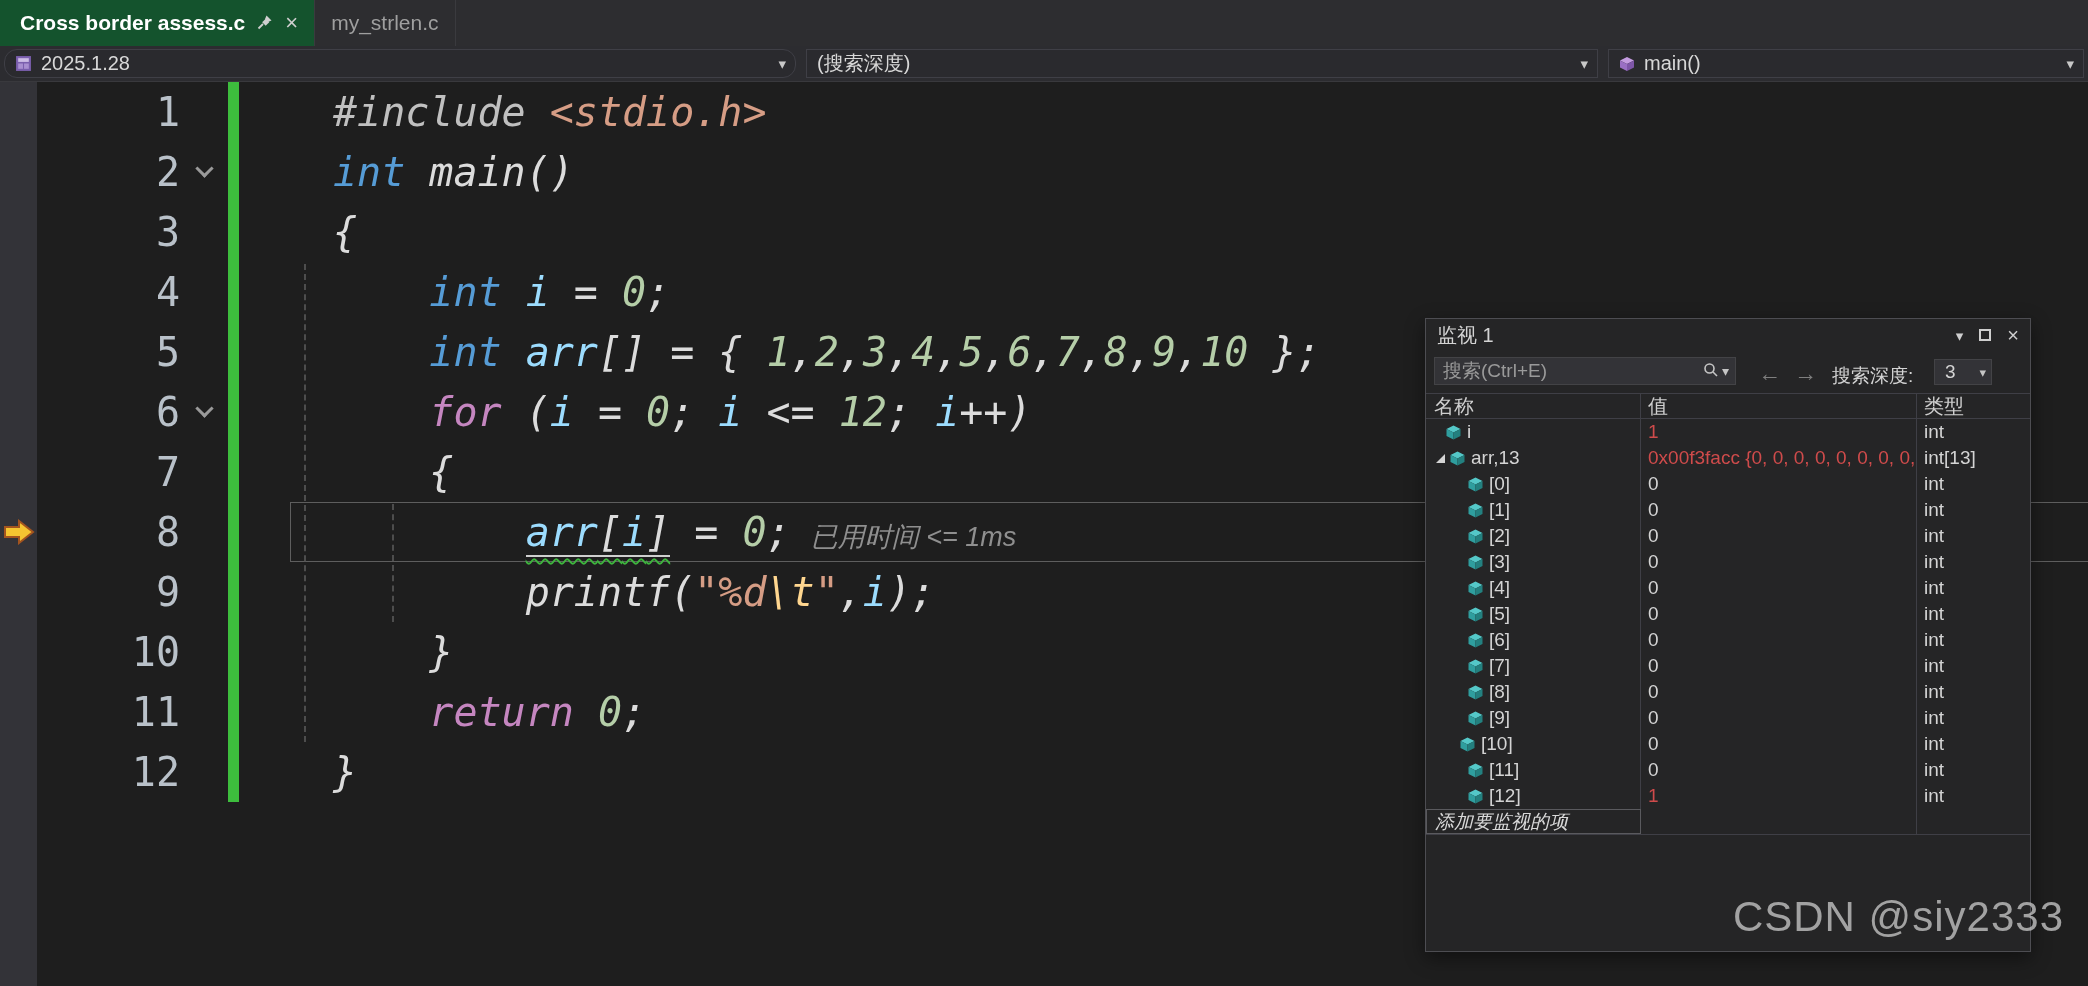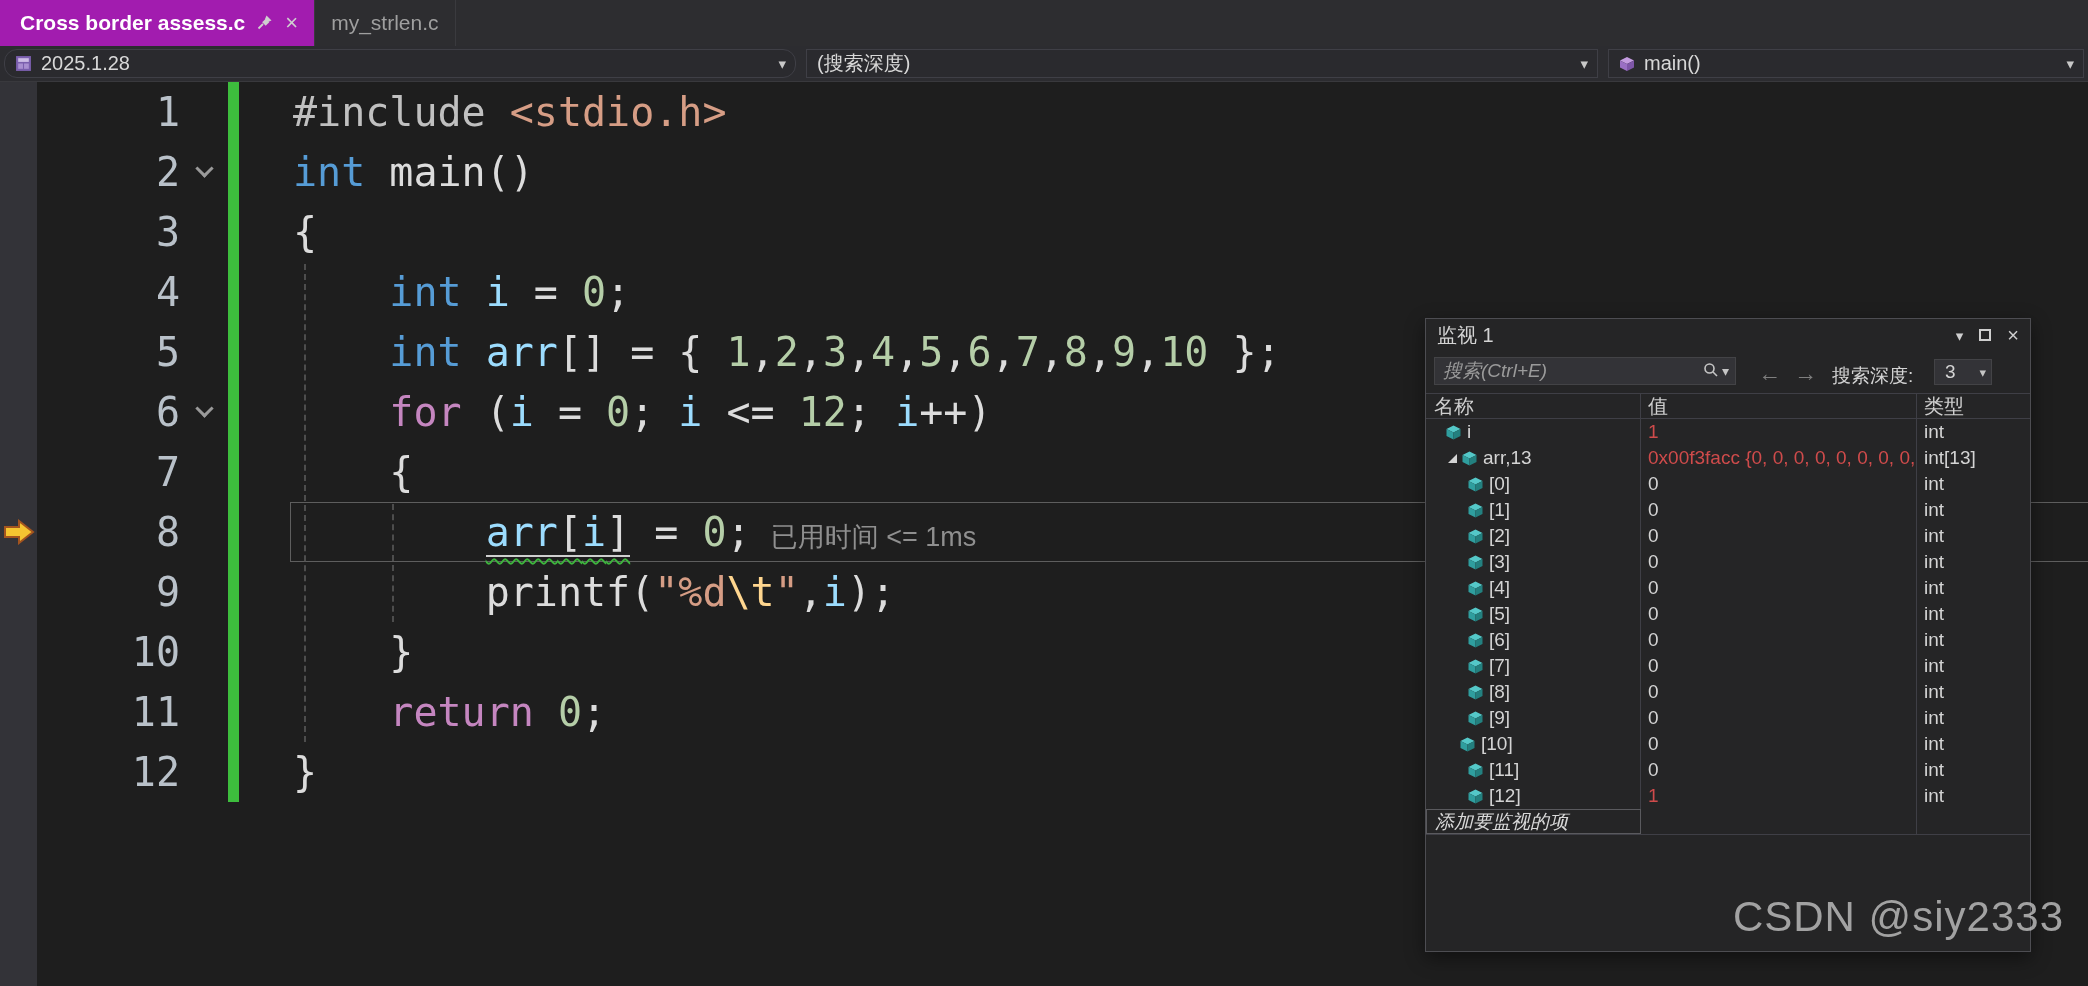--- a/index.html
+++ b/index.html
@@ -5,21 +5,21 @@
   * { box-sizing: border-box; }
   html,body { margin:0; padding:0; }
   body {
     width:2088px; height:986px; position:relative; overflow:hidden;
     background:#1e1e1e; font-family:"Liberation Sans", sans-serif;
   }
 
   
   .tabbar { position:absolute; top:0; left:0; right:0; height:46px; background:#2d2d30; display:flex; align-items:stretch; z-index:5; }
   .tab { display:flex; align-items:center; gap:12px; padding:0 16px; font-size:21px; cursor:default; }
-  .tab.active { background:#a21caf; color:#ffffff; font-weight:bold;padding-left:20px; }
+  .tab.active { background:#14532d; color:#ffffff; font-weight:bold;padding-left:20px; }
   .tab.inactive { color:#9f9f9f; border:1px solid #3a3a3e; border-top:none; border-bottom:none; background:#2d2d30; }
   .tab .close { font-size:22px; color:#cfcfcf; font-weight:normal; }
 
   
   .navbar { position:absolute; top:46px; left:0; right:0; height:36px; background:#2c2c30; border-bottom:1px solid #39393d; z-index:5; }
   .combo { position:absolute; top:3px; height:29px; display:flex; align-items:center; border:1px solid #3f3f46; background:#2a2a2e; color:#d8d8d8; font-size:20px; padding:0 30px 0 10px; }
   #combo-project { left:4px; width:792px;border-radius:13px; }
   #combo-scope { left:806px; width:792px; }
   #combo-function { left:1608px; width:476px; }
   .combo .caret { position:absolute; right:9px; color:#c8c8c8; font-size:15px; }
@@ -35,21 +35,21 @@
   .cur-line-box { position:absolute; left:290px; right:0; top:420px; height:60px;
     border-top:1px solid #5e5e5e; border-bottom:1px solid #5e5e5e; border-left:1px solid #5e5e5e; z-index:0; }
   .exec-arrow { position:absolute; left:3px; top:437px; z-index:3; }
 
   .lines { position:relative; z-index:1; }
   .code-line { height:60px; display:flex; align-items:center; }
   .ln { margin-left:37px; width:143px; flex:0 0 auto; text-align:right;
     color:#b9c1c9; font-family:"DejaVu Sans Mono", monospace; font-size:40px; }
   .fold { width:48px; flex:0 0 auto; display:flex; align-items:center; justify-content:center; }
   .chev { width:13px; height:13px; border-right:3px solid #9a9a9a; border-bottom:3px solid #9a9a9a; transform:rotate(45deg); margin-top:-7px; }
-  .code { margin-left:65px; font-family:"DejaVu Sans Mono", monospace; font-size:40px; white-space:pre; }
+  .code { margin-left:105px; font-family:"DejaVu Sans Mono", monospace; font-size:40px; white-space:pre;font-style:italic; }
 
   .tk-kw  { color:#569cd6; }
   .tk-ctrl{ color:#c586c0; }
   .tk-num { color:#b5cea8; }
   .tk-str { color:#d69d85; }
   .tk-esc { color:#ffd68f; }
   .tk-var { color:#9cdcfe; }
   .tk-fn  { color:#dcdcdc; }
   .tk-pl  { color:#dcdcdc; }
   .tk-pp  { color:#c0c0c0; }
@@ -64,21 +64,21 @@
     z-index:10; color:#d4d4d4; font-size:20px; }
   .w-title { height:32px; display:flex; align-items:center; padding:0 11px; }
   .w-title .grow { flex:1; }
   .w-btn { margin-left:16px; color:#cfcfcf; font-size:15px; line-height:1; }
   .w-float { width:12px; height:12px; border:2px solid #cfcfcf; display:inline-block; margin-left:16px; }
   .w-close { font-size:20px; }
 
   .w-search { position:relative; height:42px; }
   .w-input { position:absolute; left:8px; top:6px; width:302px; height:28px; background:#333337; border:1px solid #434346;
     display:flex; align-items:center; padding:0 6px 0 8px; }
-  .w-input .ph { color:#9a9a9a; flex:1; font-size:19px;font-style:italic; }
+  .w-input .ph { color:#9a9a9a; flex:1; font-size:19px; }
   .w-input .caret { color:#c5c5c5; font-size:14px; margin-left:3px; }
   .nav-arrow { position:absolute; top:9px; color:#7f7f7f; font-size:23px; }
   #arrow-back { left:332px; }
   #arrow-fwd { left:368px; }
   .depth-label { position:absolute; left:406px; top:12px; font-size:19px; color:#d4d4d4; white-space:nowrap; }
   .depth-combo { position:absolute; left:508px; top:8px; width:58px; height:26px; background:#333337; border:1px solid #434346;
     display:flex; align-items:center; padding-left:10px; font-size:19px; }
   .depth-combo .caret { position:absolute; right:5px; color:#c5c5c5; font-size:13px; }
 
   .w-grid-head { height:26px; display:flex; align-items:center; border-top:1px solid #3f3f46; border-bottom:1px solid #3f3f46; color:#cfcfcf; }
@@ -266,21 +266,21 @@
               <polygon points="0.5,4 7.5,7.5 7.5,14.5 0.5,11" fill="#2f9e9e"></polygon>
               <polygon points="14.5,4 7.5,7.5 7.5,14.5 14.5,11" fill="#23807f"></polygon>
             </svg>
           </span>
           <span>i</span>
         </div>
         <div class="col-value changed">1</div>
         <div class="col-type">int</div>
       </div>
       <div class="w-row">
-        <div class="col-name" style="padding-left: 22px;">
+        <div class="col-name" style="padding-left: 10px;">
           <span class="tri"></span>
           <span class="w-icon">
             <svg width="15" height="15" viewBox="0 0 15 15">
               <polygon points="7.5,0.5 14.5,4 7.5,7.5 0.5,4" fill="#54c8c8"></polygon>
               <polygon points="0.5,4 7.5,7.5 7.5,14.5 0.5,11" fill="#2f9e9e"></polygon>
               <polygon points="14.5,4 7.5,7.5 7.5,14.5 14.5,11" fill="#23807f"></polygon>
             </svg>
           </span>
           <span>arr,13</span>
         </div>

